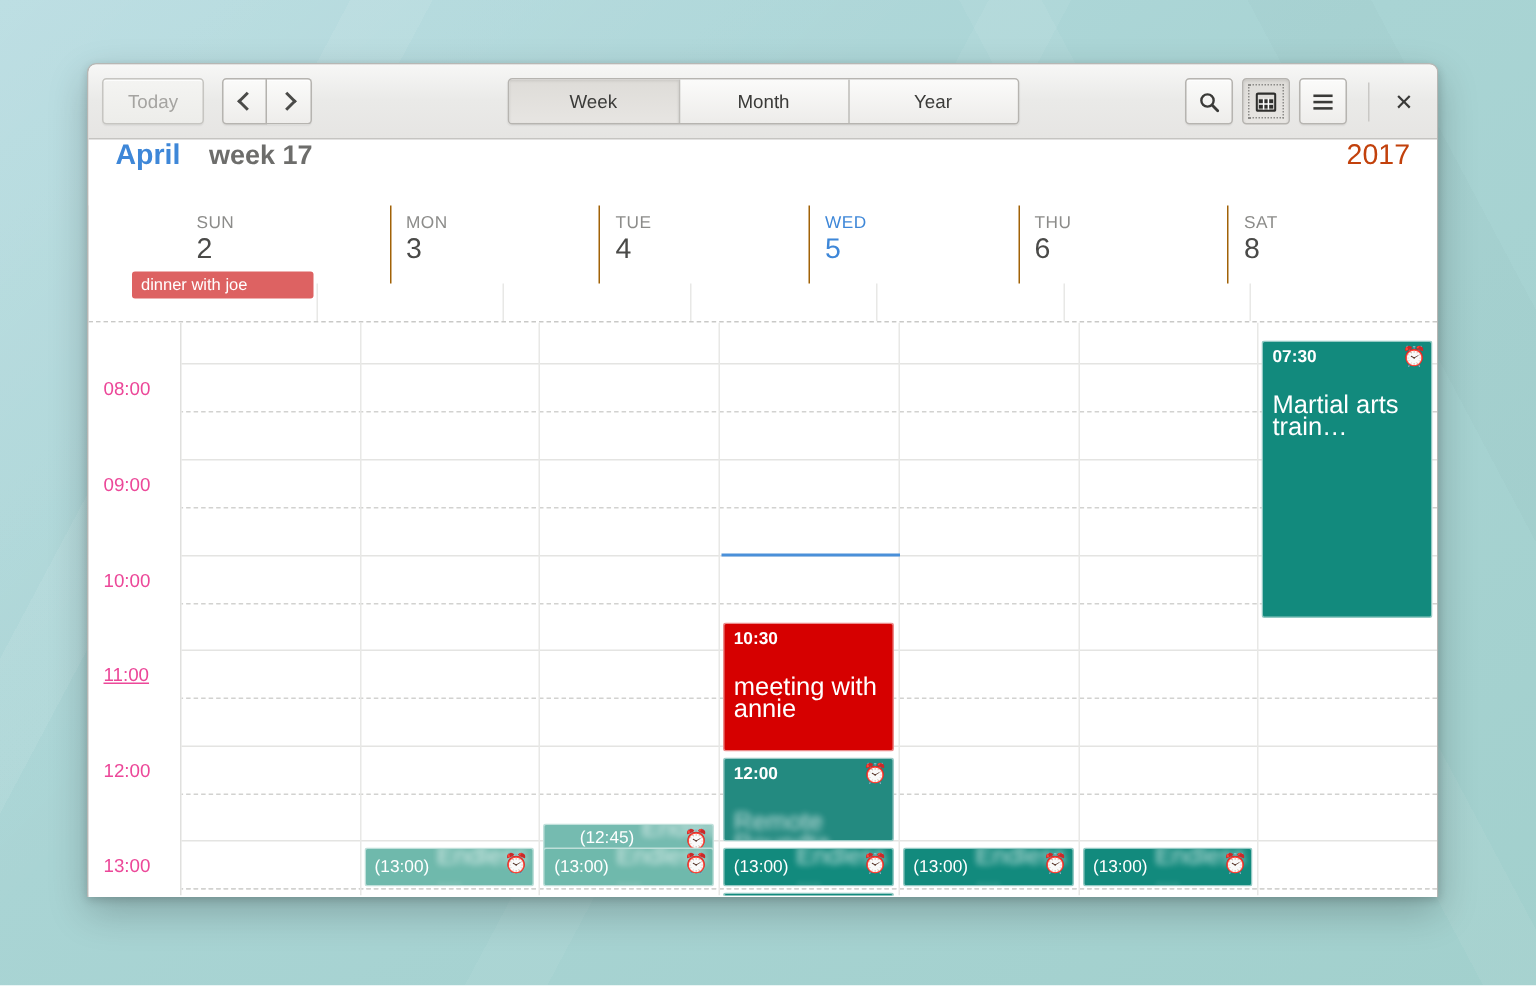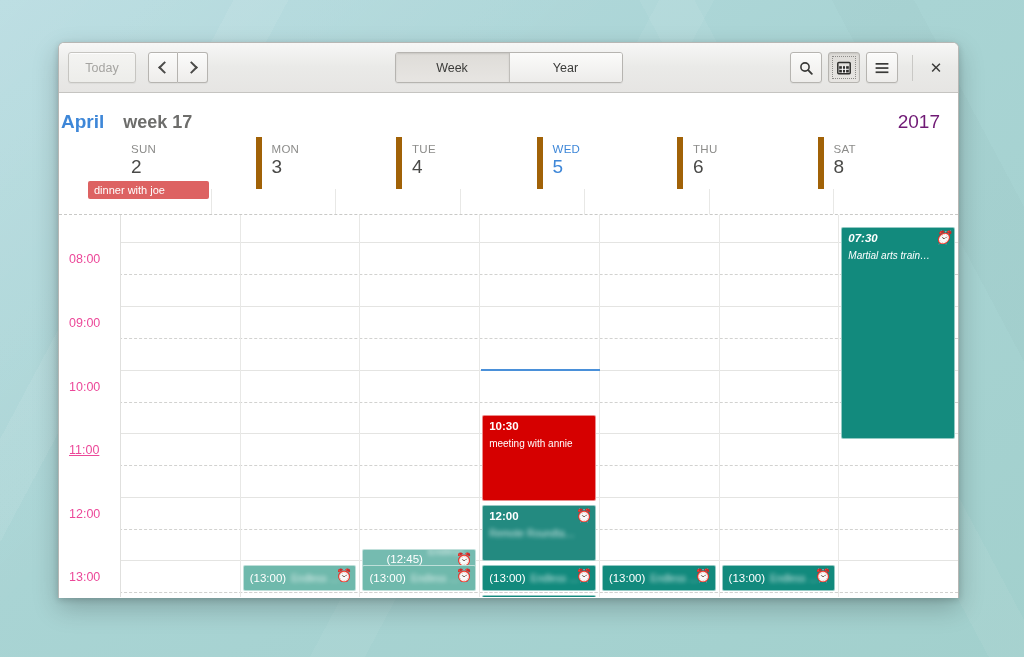--- a/index.html
+++ b/index.html
@@ -157,55 +157,54 @@
     cursor: pointer;
     display: flex;
     align-items: center;
     justify-content: center;
   }
 
   
   #title-row {
     height: 44px;
     display: flex;
-    align-items: flex-end;
-    padding: 0 18px 4px 2px;
+    padding: 0 18px 4px 18px;
     background: #ffffff;
   }
   #month-name {
     color: #3e87d8;
     font-size: 19px;
     font-weight: bold;
   }
   #week-label {
     color: #6d6d6b;
     font-size: 18px;
     font-weight: bold;
     margin-left: 19px;
   }
   #year-label {
     margin-left: auto;
-    color: #701a75;
+    color: #c2410c;
     font-size: 19px;
   }
 
   
   #grid-wrap {
     position: relative;
     height: 460px;
   }
 
   #daynames {
     display: flex;
     height: 52px;
     padding-left: 62px;
   }
   .dayhead {
     flex: 1;
-    border-left: 6px solid #a16207;
+    border-left: 1px solid #a16207;
     padding: 6px 0 0 10px;
   }
   .dayhead:first-child { border-left: none; }
   .dn-name { font-size: 11.5px; color: #8c8c8a; letter-spacing: .3px; }
   .dn-num  { font-size: 19px; color: #4a4a48; margin-top: 1px; }
   .dayhead.today .dn-name,
   .dayhead.today .dn-num { color: #3e87d8; }
 
   
   #allday {
@@ -276,21 +275,21 @@
     left: 2px;
     right: 3px;
     border-radius: 2px;
     color: #ffffff;
     overflow: hidden;
     cursor: pointer;
     padding: 3px 5px 0 6px;
     border: 1px solid rgba(255,255,255,0.55);
   }
   .ev-time { font-size: 11.5px; font-weight: bold; line-height: 14px; }
-  .ev-title { font-size: 10px; line-height: 15px; margin-top: 3px; }
+  .ev-title { font-size: 17px; line-height: 15px; margin-top: 17px; }
   .ev-title.blur { filter: blur(2.2px); opacity: .75; }
   .ev-inline { display: flex; align-items: center; gap: 5px; }
   .ev-inline .ev-time { font-weight: normal; }
   .ev-inline .ev-title { margin-top: 0; flex: 1; }
   .alarm {
     position: absolute;
     right: 5px; top: 3px;
     width: 14px; height: 14px;
     color: #fff;
     font-size: 13px;
@@ -322,20 +321,23 @@
           <i class="arrow left"></i>
         </div>
         <div class="btn">
           <i class="arrow right"></i>
         </div>
       </div>
 
       <div id="view-switcher">
         <div class="seg active">
           <span>Week</span>
+        </div>
+        <div class="seg">
+          <span>Month</span>
         </div>
         <div class="seg">
           <span>Year</span>
         </div>
       </div>
 
       <div id="header-right">
 
         <div class="btn icon-btn">
           <svg width="14" height="14" viewBox="0 0 14 14">
@@ -490,21 +492,21 @@
             <div class="daycol">
               <div class="event" style="top: 350px; height: 26px; background: rgb(18, 138, 125); padding: 0px 5px 0px 6px;">
                 <div class="ev-inline" style="height: 24px;">
                   <span class="ev-time">(13:00)</span>
                   <span class="ev-title blur">Endless …</span>
                 </div>
                 <span class="alarm">⏰</span>
               </div>
             </div>
             <div class="daycol">
-              <div class="event" style="top: 12px; height: 212px; background: rgb(18, 138, 125); font-style: italic;">
+              <div class="event" style="top: 12px; height: 185px; background: rgb(18, 138, 125);">
                 <div class="ev-time">07:30</div>
                 <div class="ev-title">Martial arts train…</div>
                 <span class="alarm">⏰</span>
               </div>
             </div>
           </div>
         <div id="hour-gutter">
             <div class="hour-label" style="top: 37px;">08:00</div>
             <div class="hour-label" style="top: 101px;">09:00</div>
             <div class="hour-label" style="top: 165px;">10:00</div>

